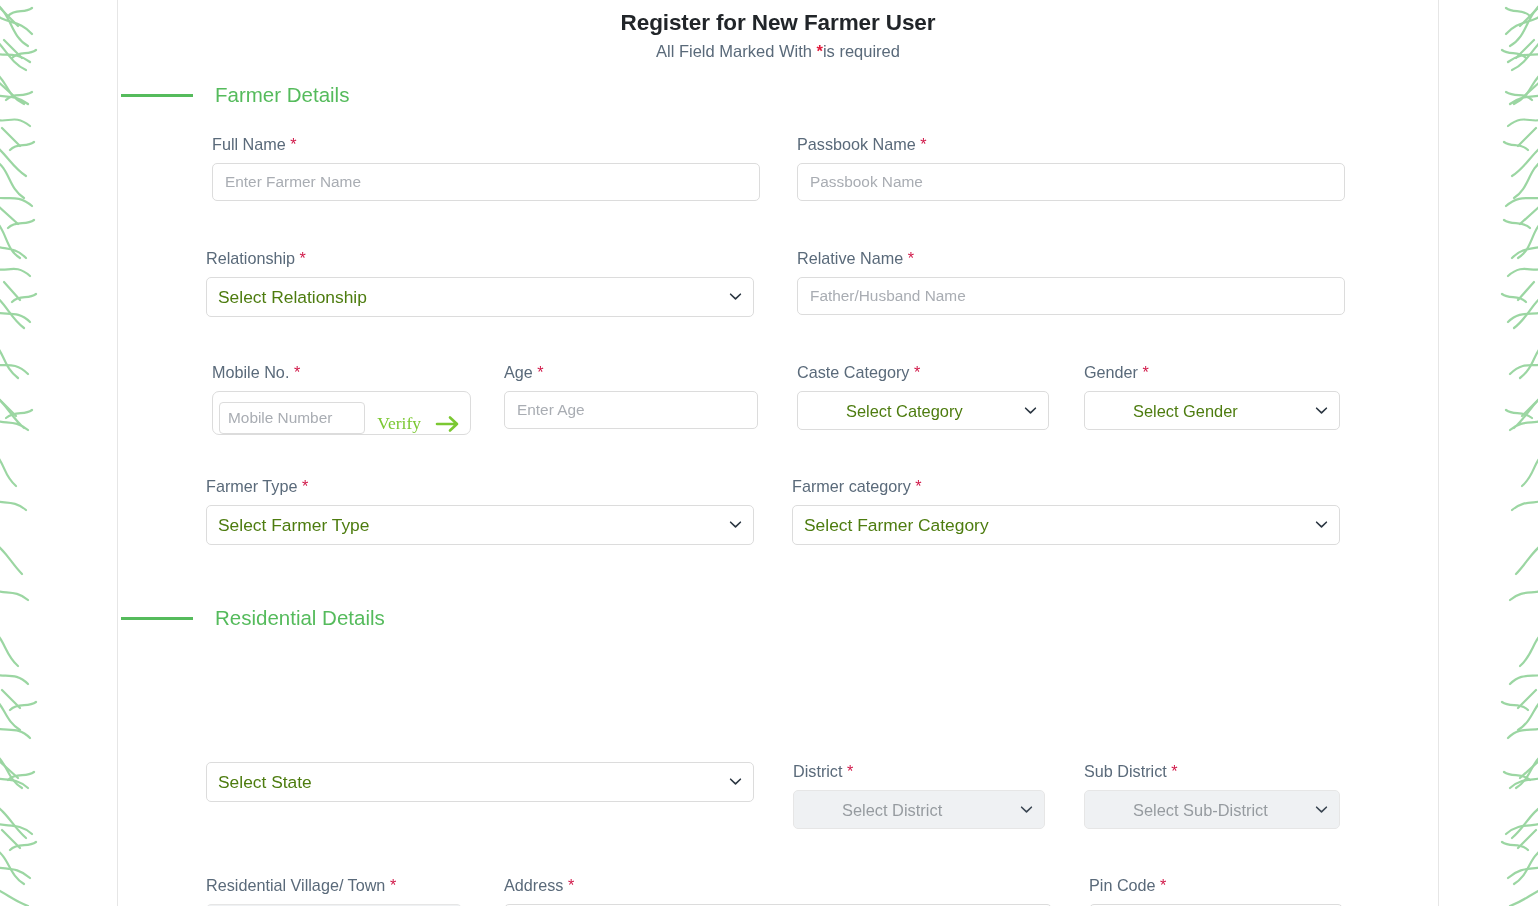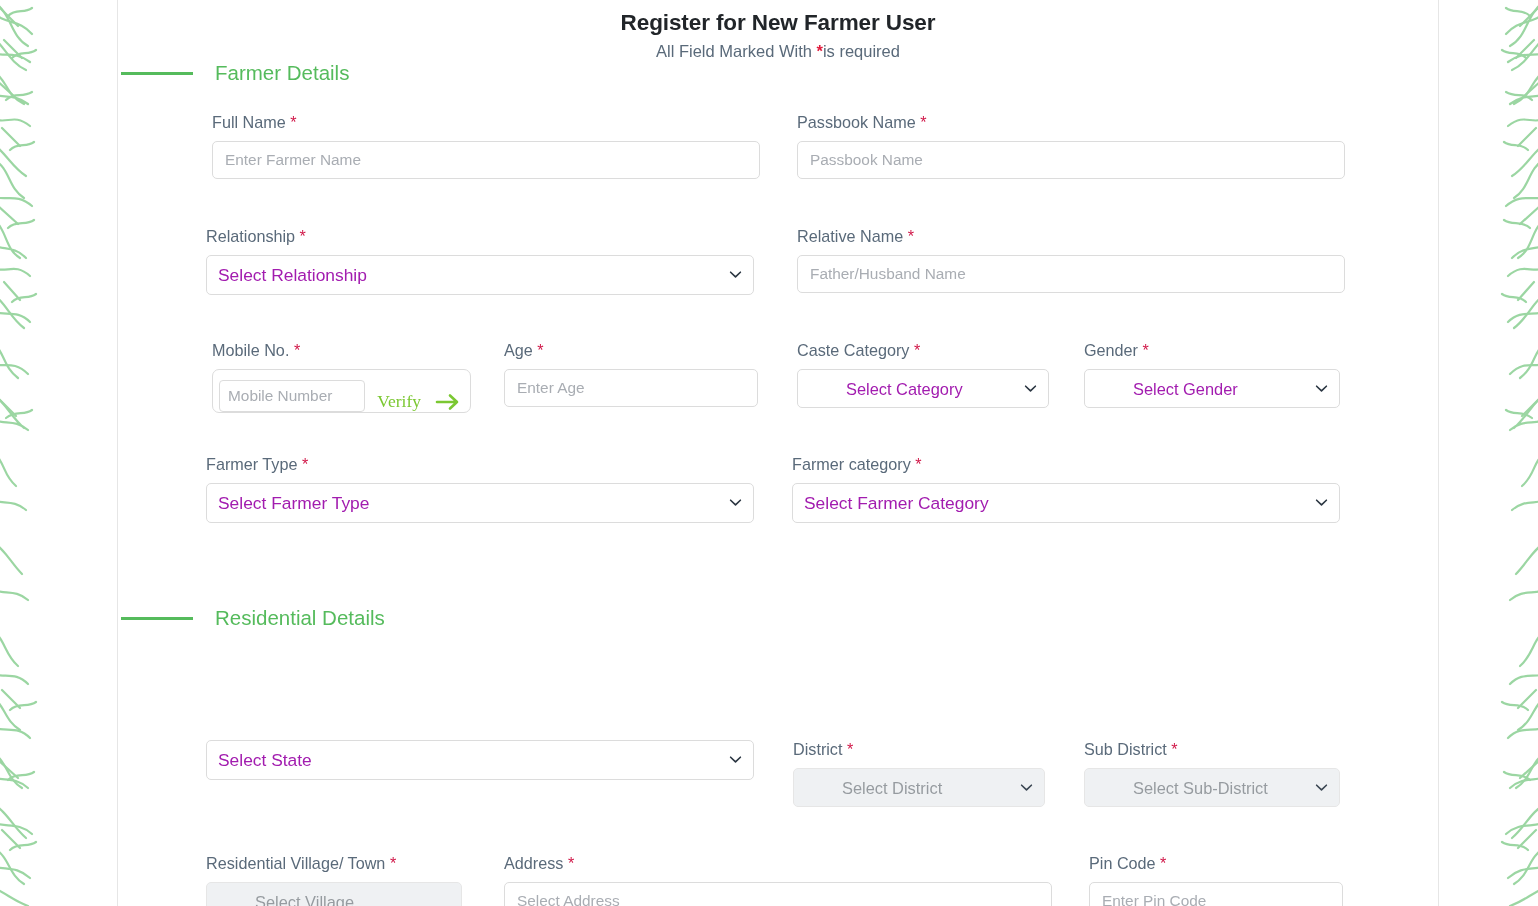--- a/index.html
+++ b/index.html
@@ -44,20 +44,21 @@
     font-size: 16.5px;
     color: #5a6a7a;
     margin: 6px 0 0 0;
   }
   .req-star { color: #d11a4a; }
   .form-subtitle .req-star { color: #e01b3c; font-weight: 700; }
 
   
   .section-head {
     display: flex; align-items: center;
+    margin-top: 22px;
     padding-left: 3px;
   }
   .section-rule {
     width: 72px; height: 0;
     border-top: 3px solid #55bb5c;
     margin-right: 22px;
   }
   .section-title {
     font-size: 20.5px;
     color: #55bb5c;
@@ -88,21 +89,21 @@
     outline: none;
     display: block;
   }
   .control::placeholder { color: #a9adb3; }
 
   
   .select-wrap { position: relative; width: 100%; }
   select.control {
     height: 40px;
     font-size: 17.4px;
-    color: #a21caf;
+    color: #4d7c0f;
     padding-left: 11px;
     padding-right: 34px;
     -webkit-appearance: none;
     -moz-appearance: none;
     appearance: none;
     cursor: pointer;
   }
   select.control.small { font-size: 16.4px; height: 39px; padding-left: 48px; }
   select.control[disabled] {
     background: #e9ecef;

